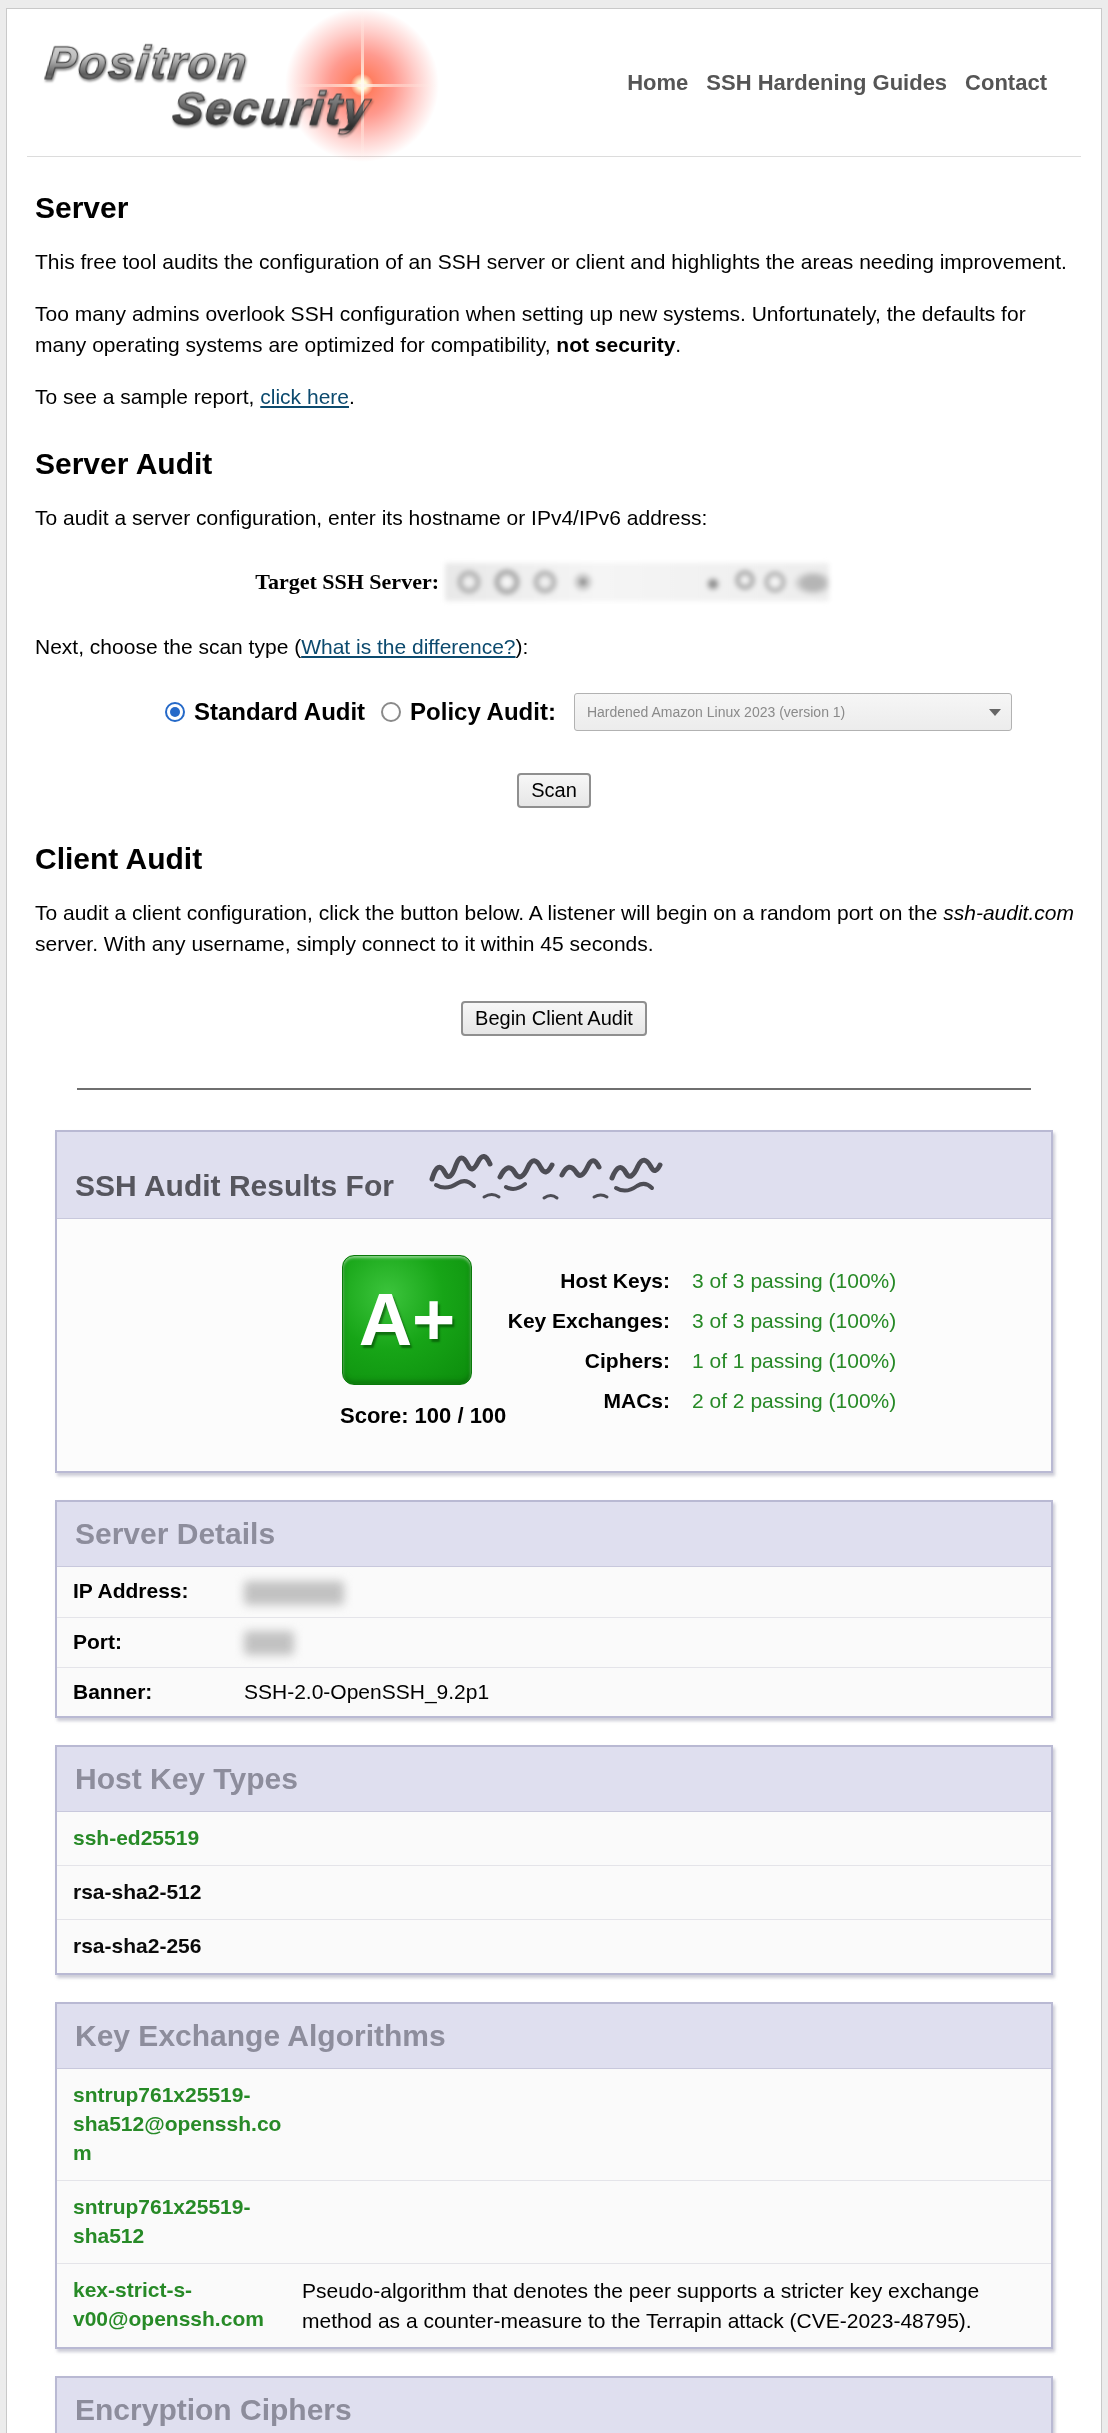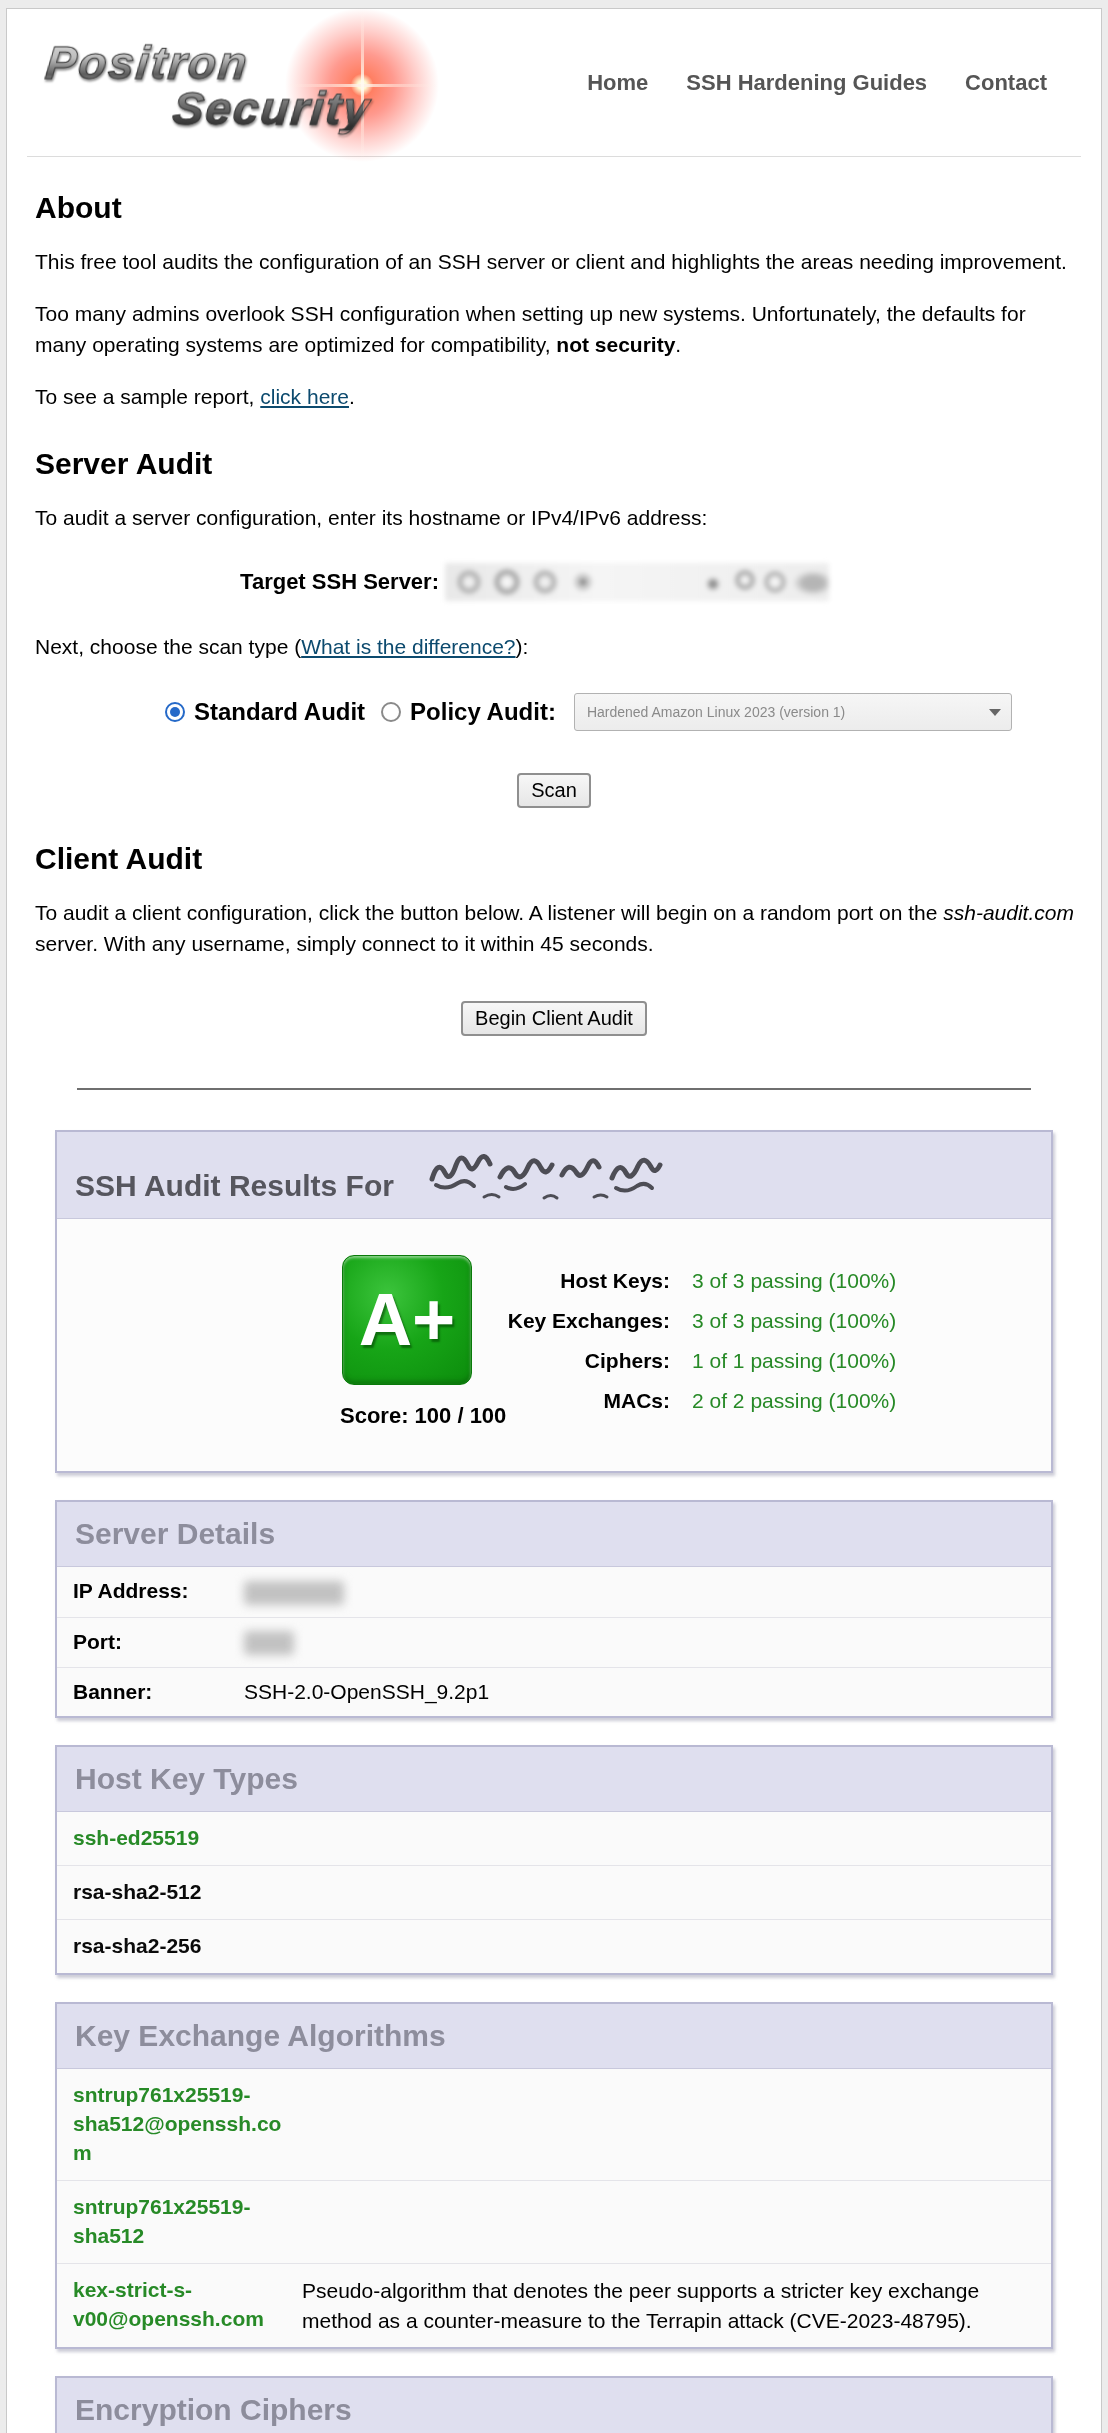--- a/index.html
+++ b/index.html
@@ -57,35 +57,35 @@
     -webkit-background-clip: text;
     background-clip: text;
     color: transparent;
     -webkit-text-stroke: 1px #3a3a3a;
     filter: drop-shadow(1px 2px 1px rgba(0,0,0,0.45));
     width: 340px;
     padding-top: 28px;
   }
   .logo-line1 { display: block; padding-left: 18px; }
   .logo-line2 { display: block; padding-left: 150px; }
-  .main-nav { display: flex; gap: 38px; padding-right: 34px; }
+  .main-nav { display: flex; gap: 18px; padding-right: 34px; }
   .nav-item {
     color: #555; font-weight: bold; font-size: 22px;
     text-decoration: none; cursor: pointer; white-space: nowrap;
   }
 
   
   h2.sec-heading { font-size: 30px; font-weight: bold; margin: 34px 0 20px 8px; }
   p.body-text { margin: 22px 0 22px 8px; line-height: 1.45; }
   .link { color: #0c4a6e; text-decoration: underline; cursor: pointer; }
   .em { font-style: italic; }
   .strong { font-weight: bold; }
 
   
-  .target-row { display: flex; align-items: center; margin: 30px 0 34px 0; }
+  .target-row { display: flex; align-items: center; margin: 30px 0 34px 0; font-family: Liberation Serif, serif; }
   .target-label { width: 412px; text-align: right; font-weight: bold; font-size: 22px; }
   .blur-input {
     width: 384px; height: 38px; margin-left: 6px;
     border-radius: 2px;
     background-color: #f2f2f2;
     background-image:
       radial-gradient(circle 16px at 24px 19px, rgba(240,240,240,1) 30%, #9d9d9d 58%, rgba(230,230,230,0) 78%),
       radial-gradient(circle 17px at 62px 19px, rgba(245,245,245,1) 32%, #8f8f8f 60%, rgba(230,230,230,0) 80%),
       radial-gradient(circle 16px at 100px 19px, rgba(240,240,240,1) 30%, #9d9d9d 58%, rgba(230,230,230,0) 78%),
       radial-gradient(circle 11px at 138px 19px, #777 20%, rgba(240,240,240,1) 45%, #aaa 62%, rgba(230,230,230,0) 80%),
@@ -217,21 +217,21 @@
 
         <a class="nav-item">Home</a>
 
         <a class="nav-item">SSH Hardening Guides</a>
 
         <a class="nav-item">Contact</a>
       </nav>
   </header>
 
   <section>
-    <h2 class="sec-heading">About</h2>
+    <h2 class="sec-heading">Server</h2>
     <p class="body-text">This free tool audits the configuration of an SSH server or client and highlights the areas needing improvement.</p>
     <p class="body-text"><span>Too many admins overlook SSH configuration when setting up new systems. Unfortunately, the defaults for many operating systems are optimized for compatibility, </span><span class="strong">not security</span><span>.</span></p>
     <p class="body-text"><span>To see a sample report, </span><a class="link">click here</a><span>.</span></p>
   </section>
 
   <section>
     <h2 class="sec-heading">Server Audit</h2>
     <p class="body-text">To audit a server configuration, enter its hostname or IPv4/IPv6 address:</p>
     <div class="target-row">
       <label class="target-label">Target SSH Server:</label>

